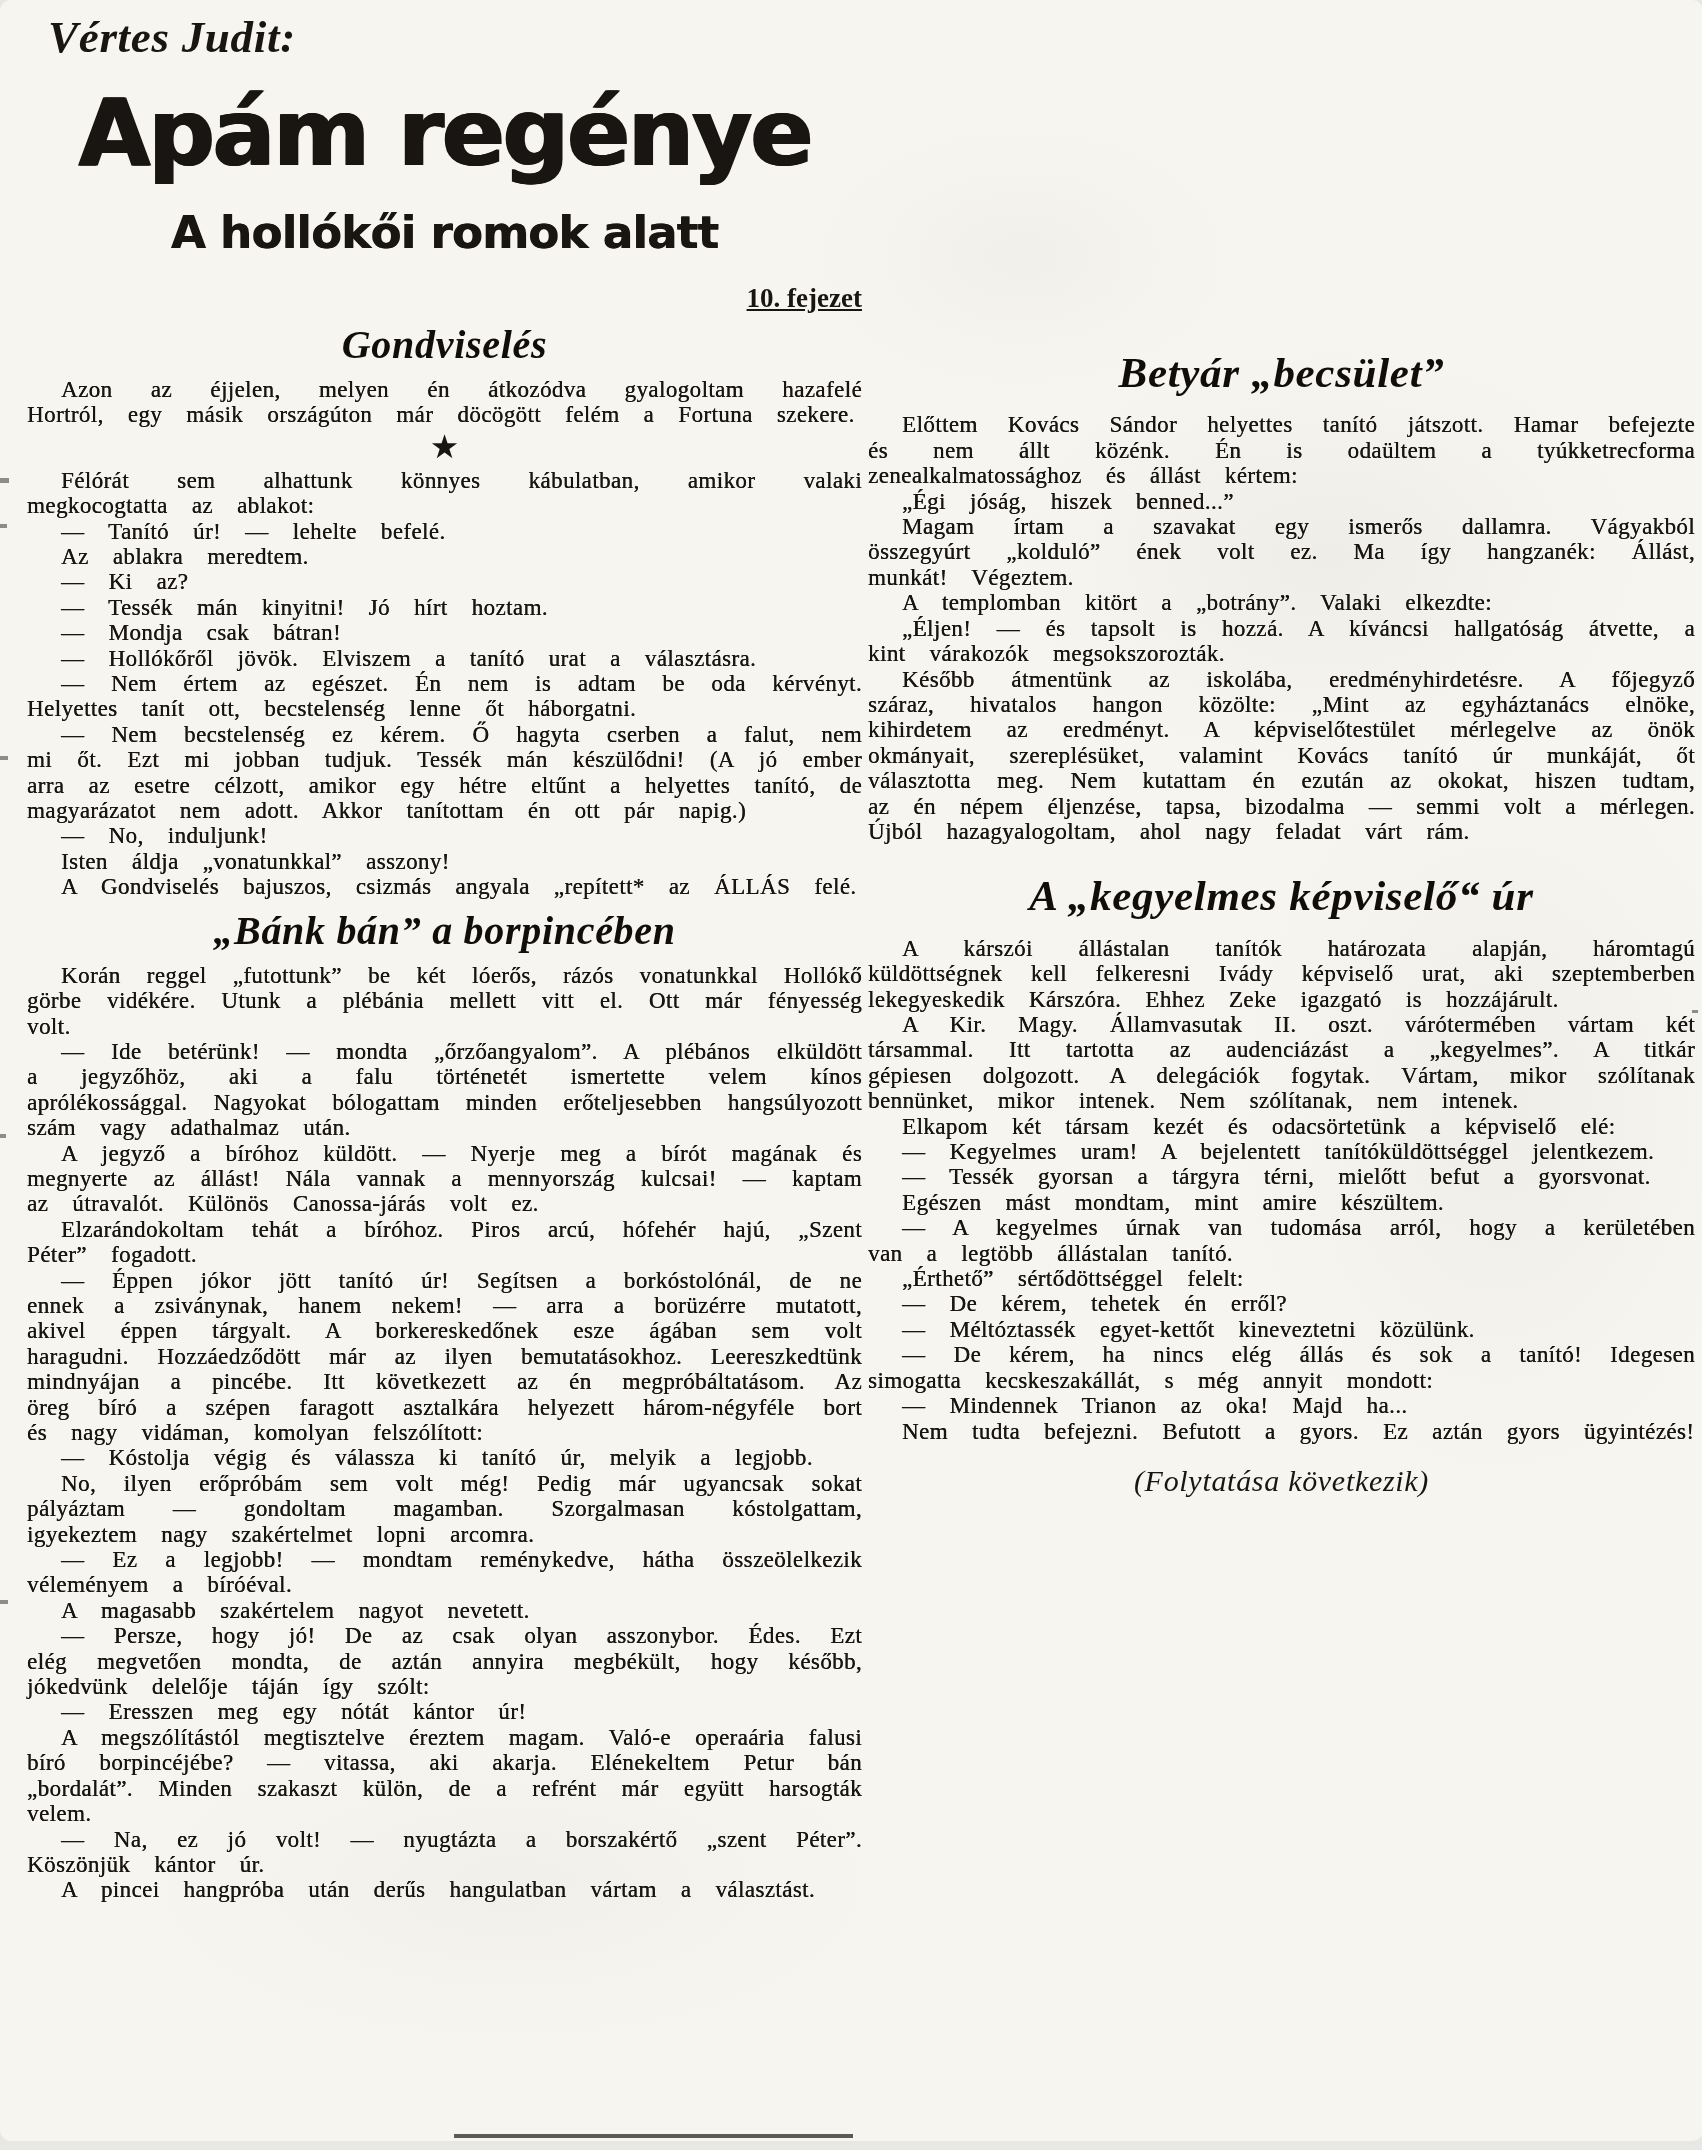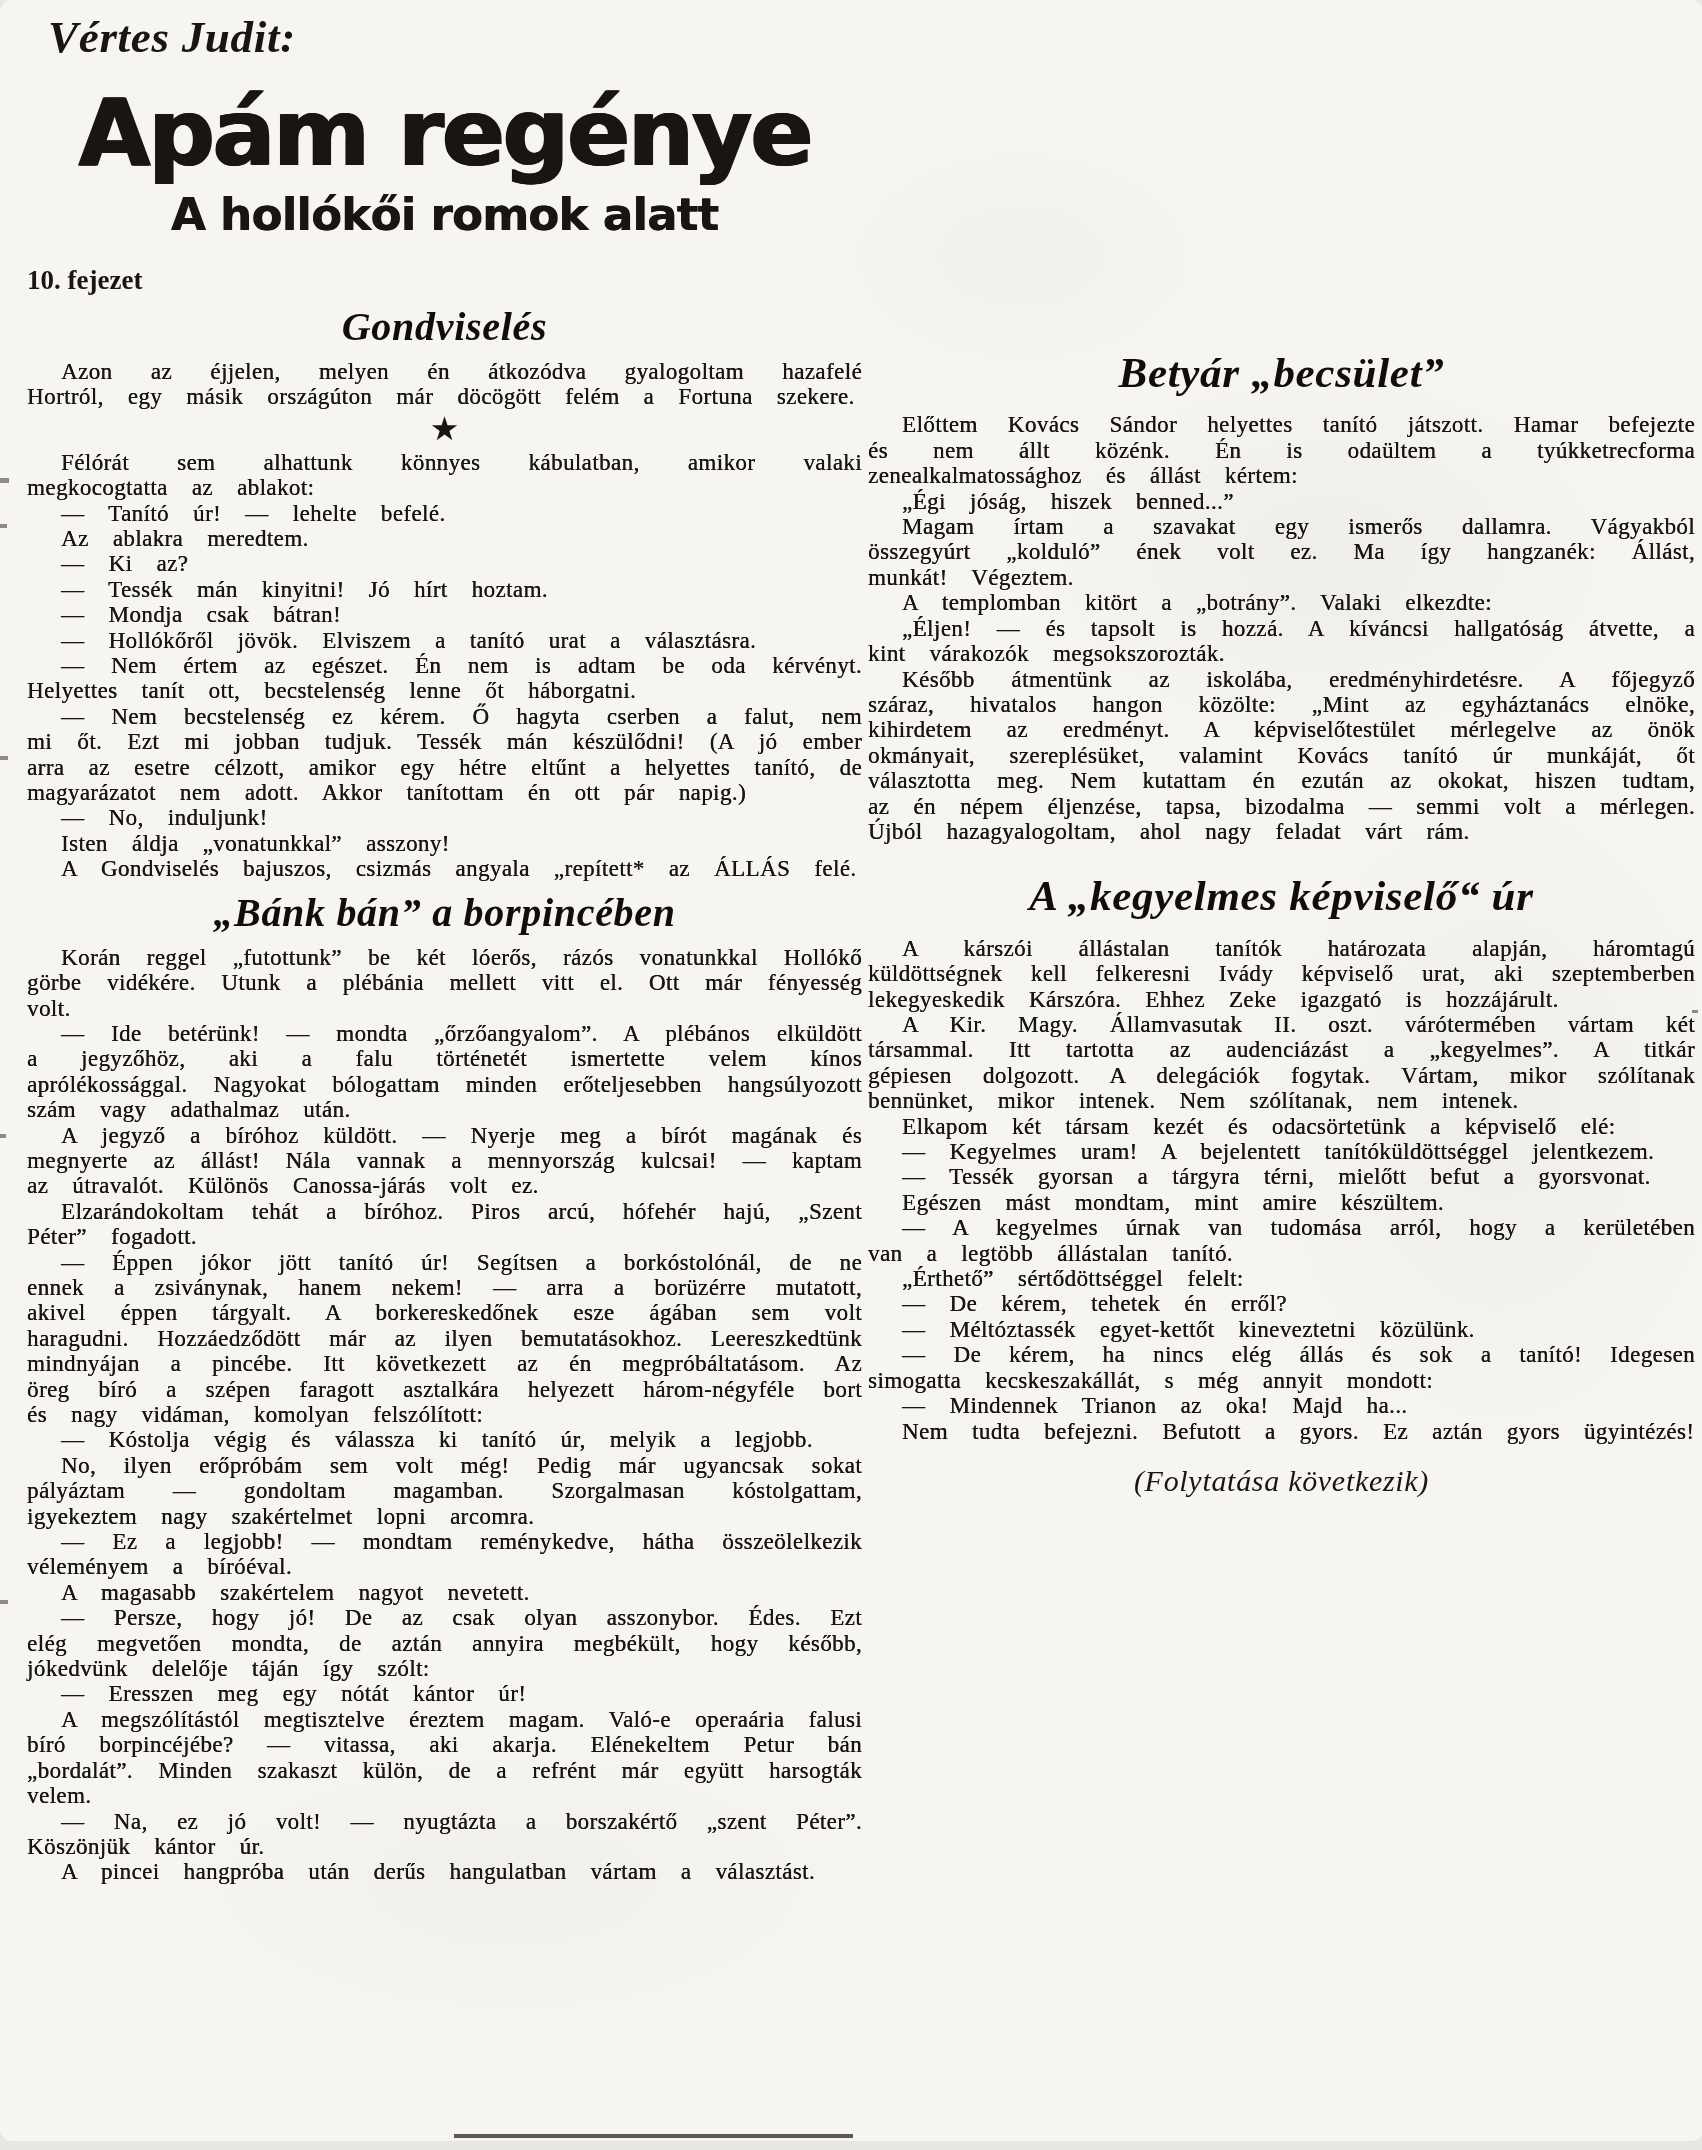--- a/index.html
+++ b/index.html
@@ -36,29 +36,30 @@
     text-align:center;
     margin:18px 0 0 0;
     letter-spacing:-2.2px;
     text-shadow:1.5px 0 0 currentColor, -0.7px 0 0 currentColor;
   }
   .subtitle {
     font-family:"DejaVu Sans", sans-serif;
     font-weight:bold;
     font-size:45px; line-height:1.1;
     text-align:center;
-    margin:5px 0 0 0;
+    margin:23px 0 0 0;
     letter-spacing:-0.7px;
     text-shadow:0.7px 0 0 currentColor;
   }
   .chapter {
     font-weight:bold;
     font-size:27px; line-height:1.15;
-    text-align:left;
+    text-align:right;
     margin:25.4px 0 0 0;
+    text-decoration:underline;
   }
   .para {
     margin:0;
     font-size:23px; line-height:25.4px;
     text-align:justify;
     text-indent:34px;
     word-spacing:0.78em;
     letter-spacing:0.4px;
     text-shadow:0.3px 0 0 currentColor;
   }

